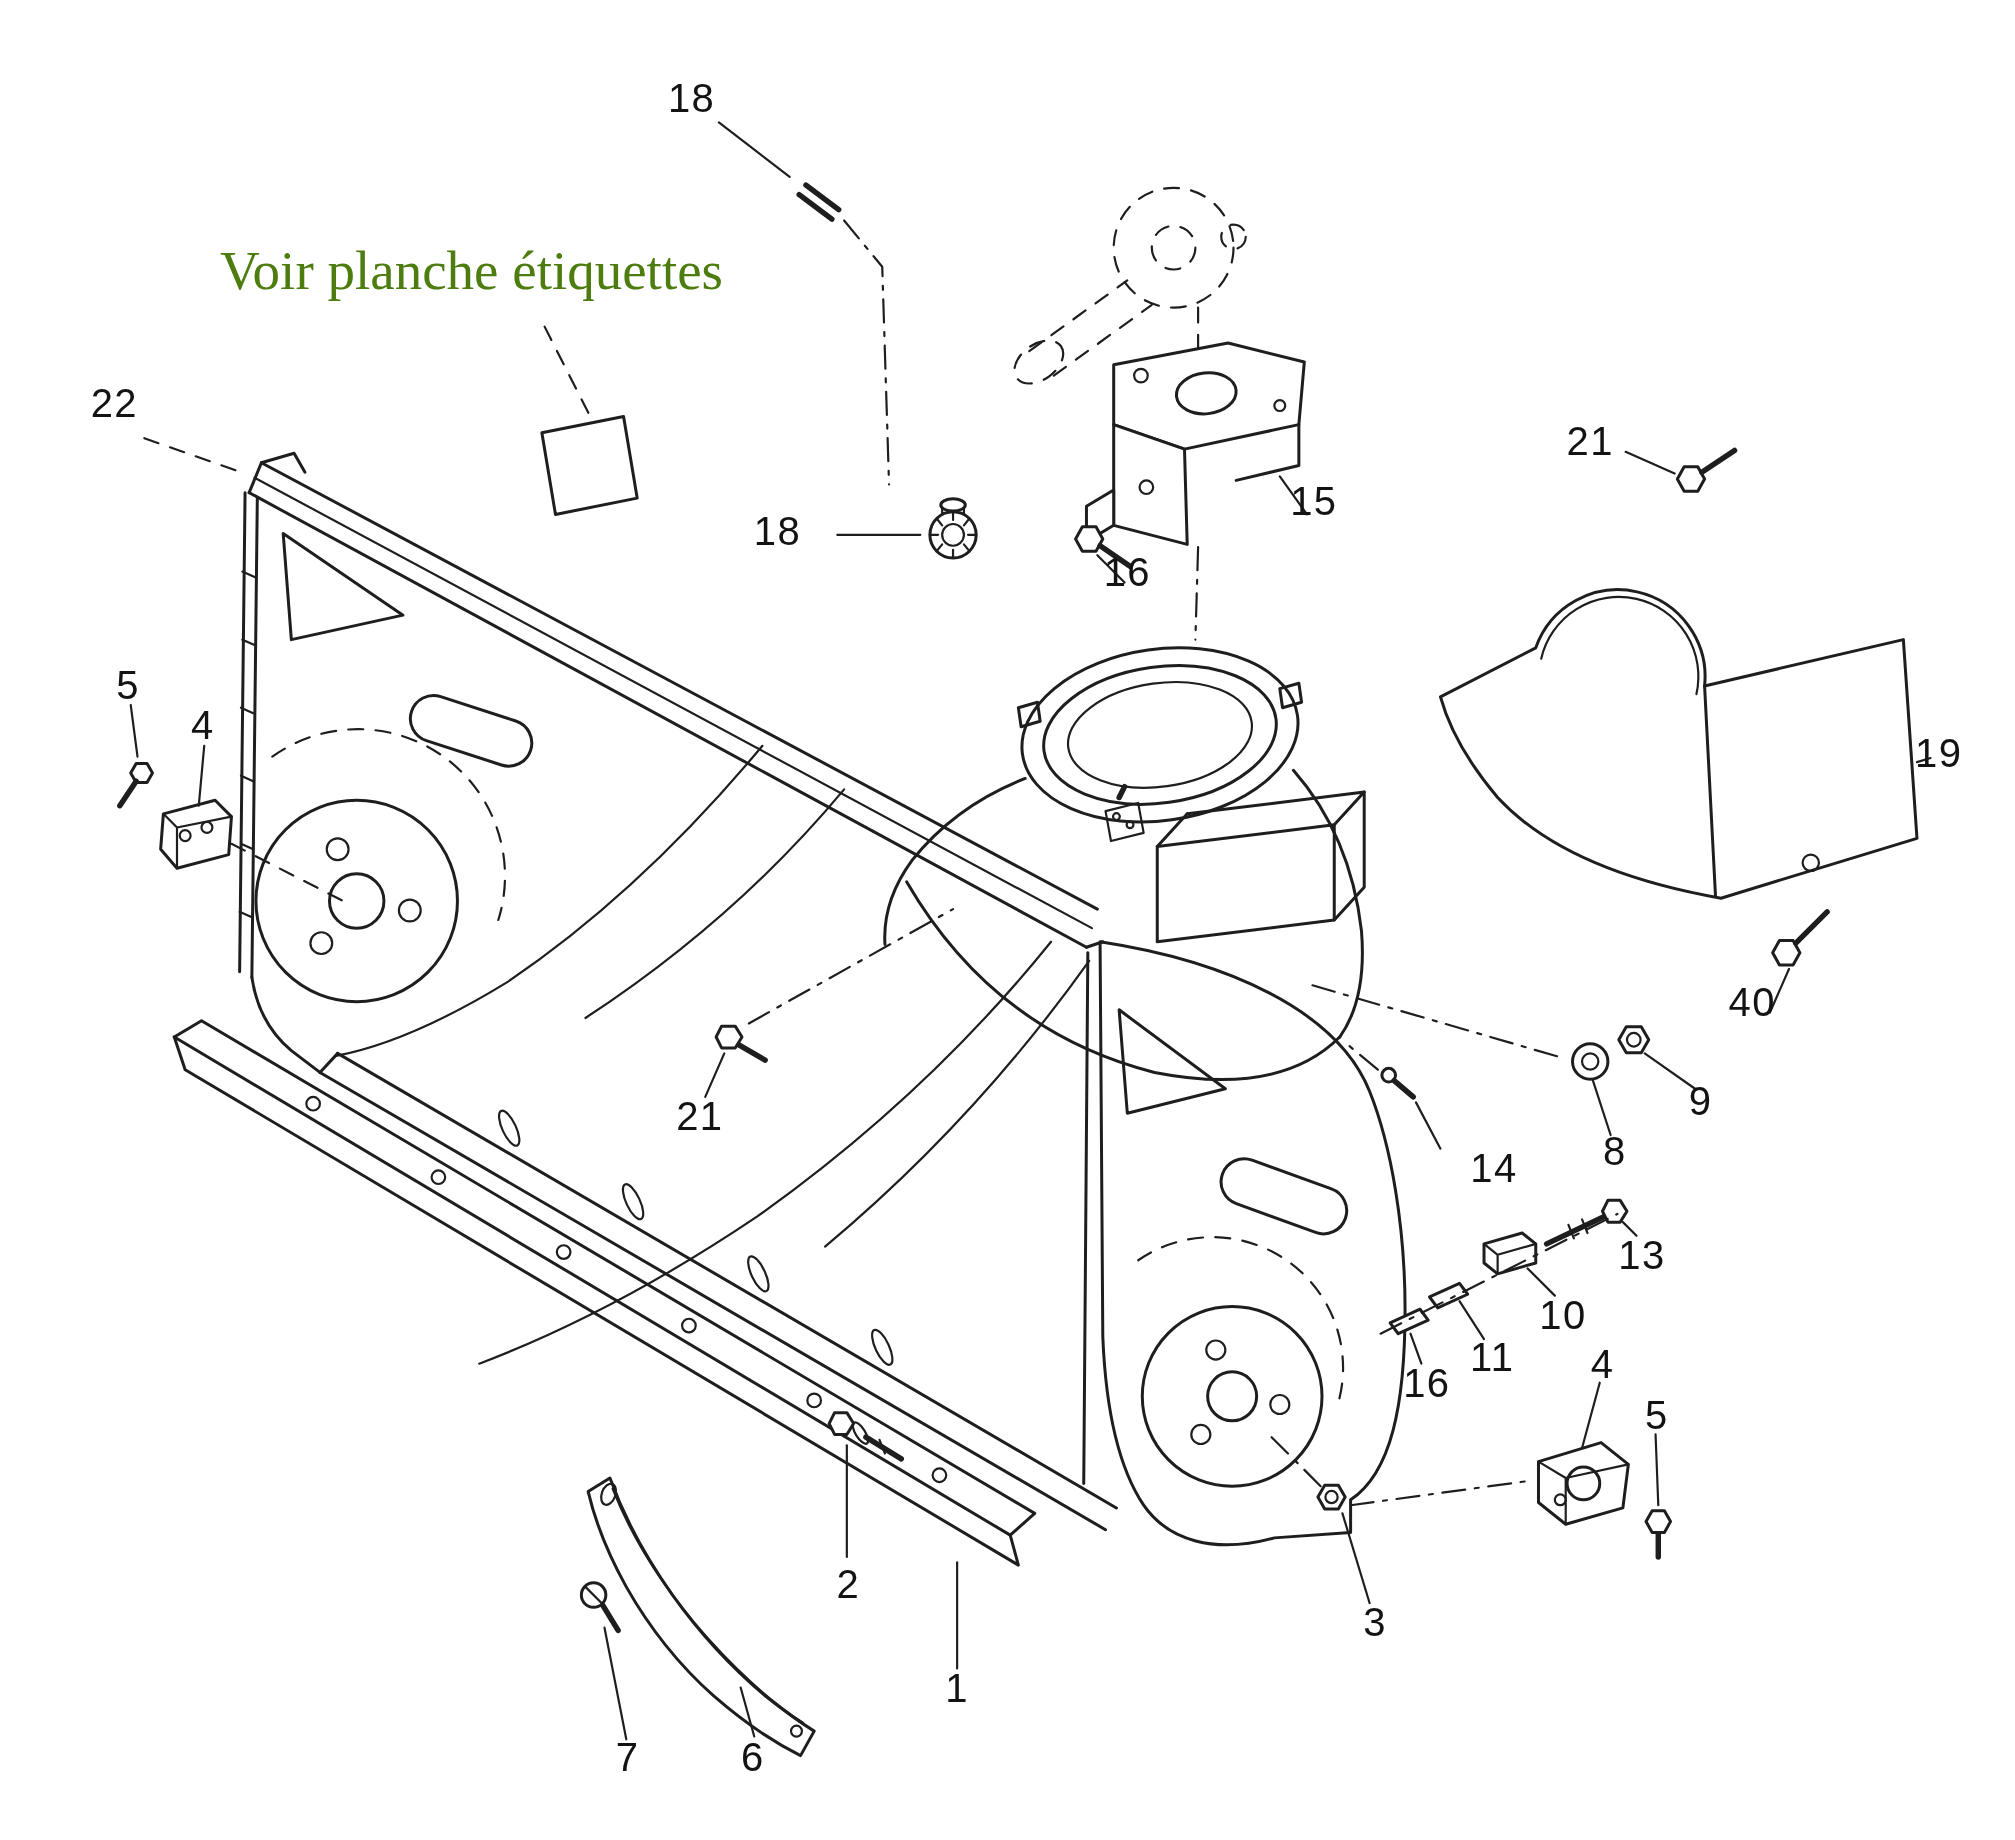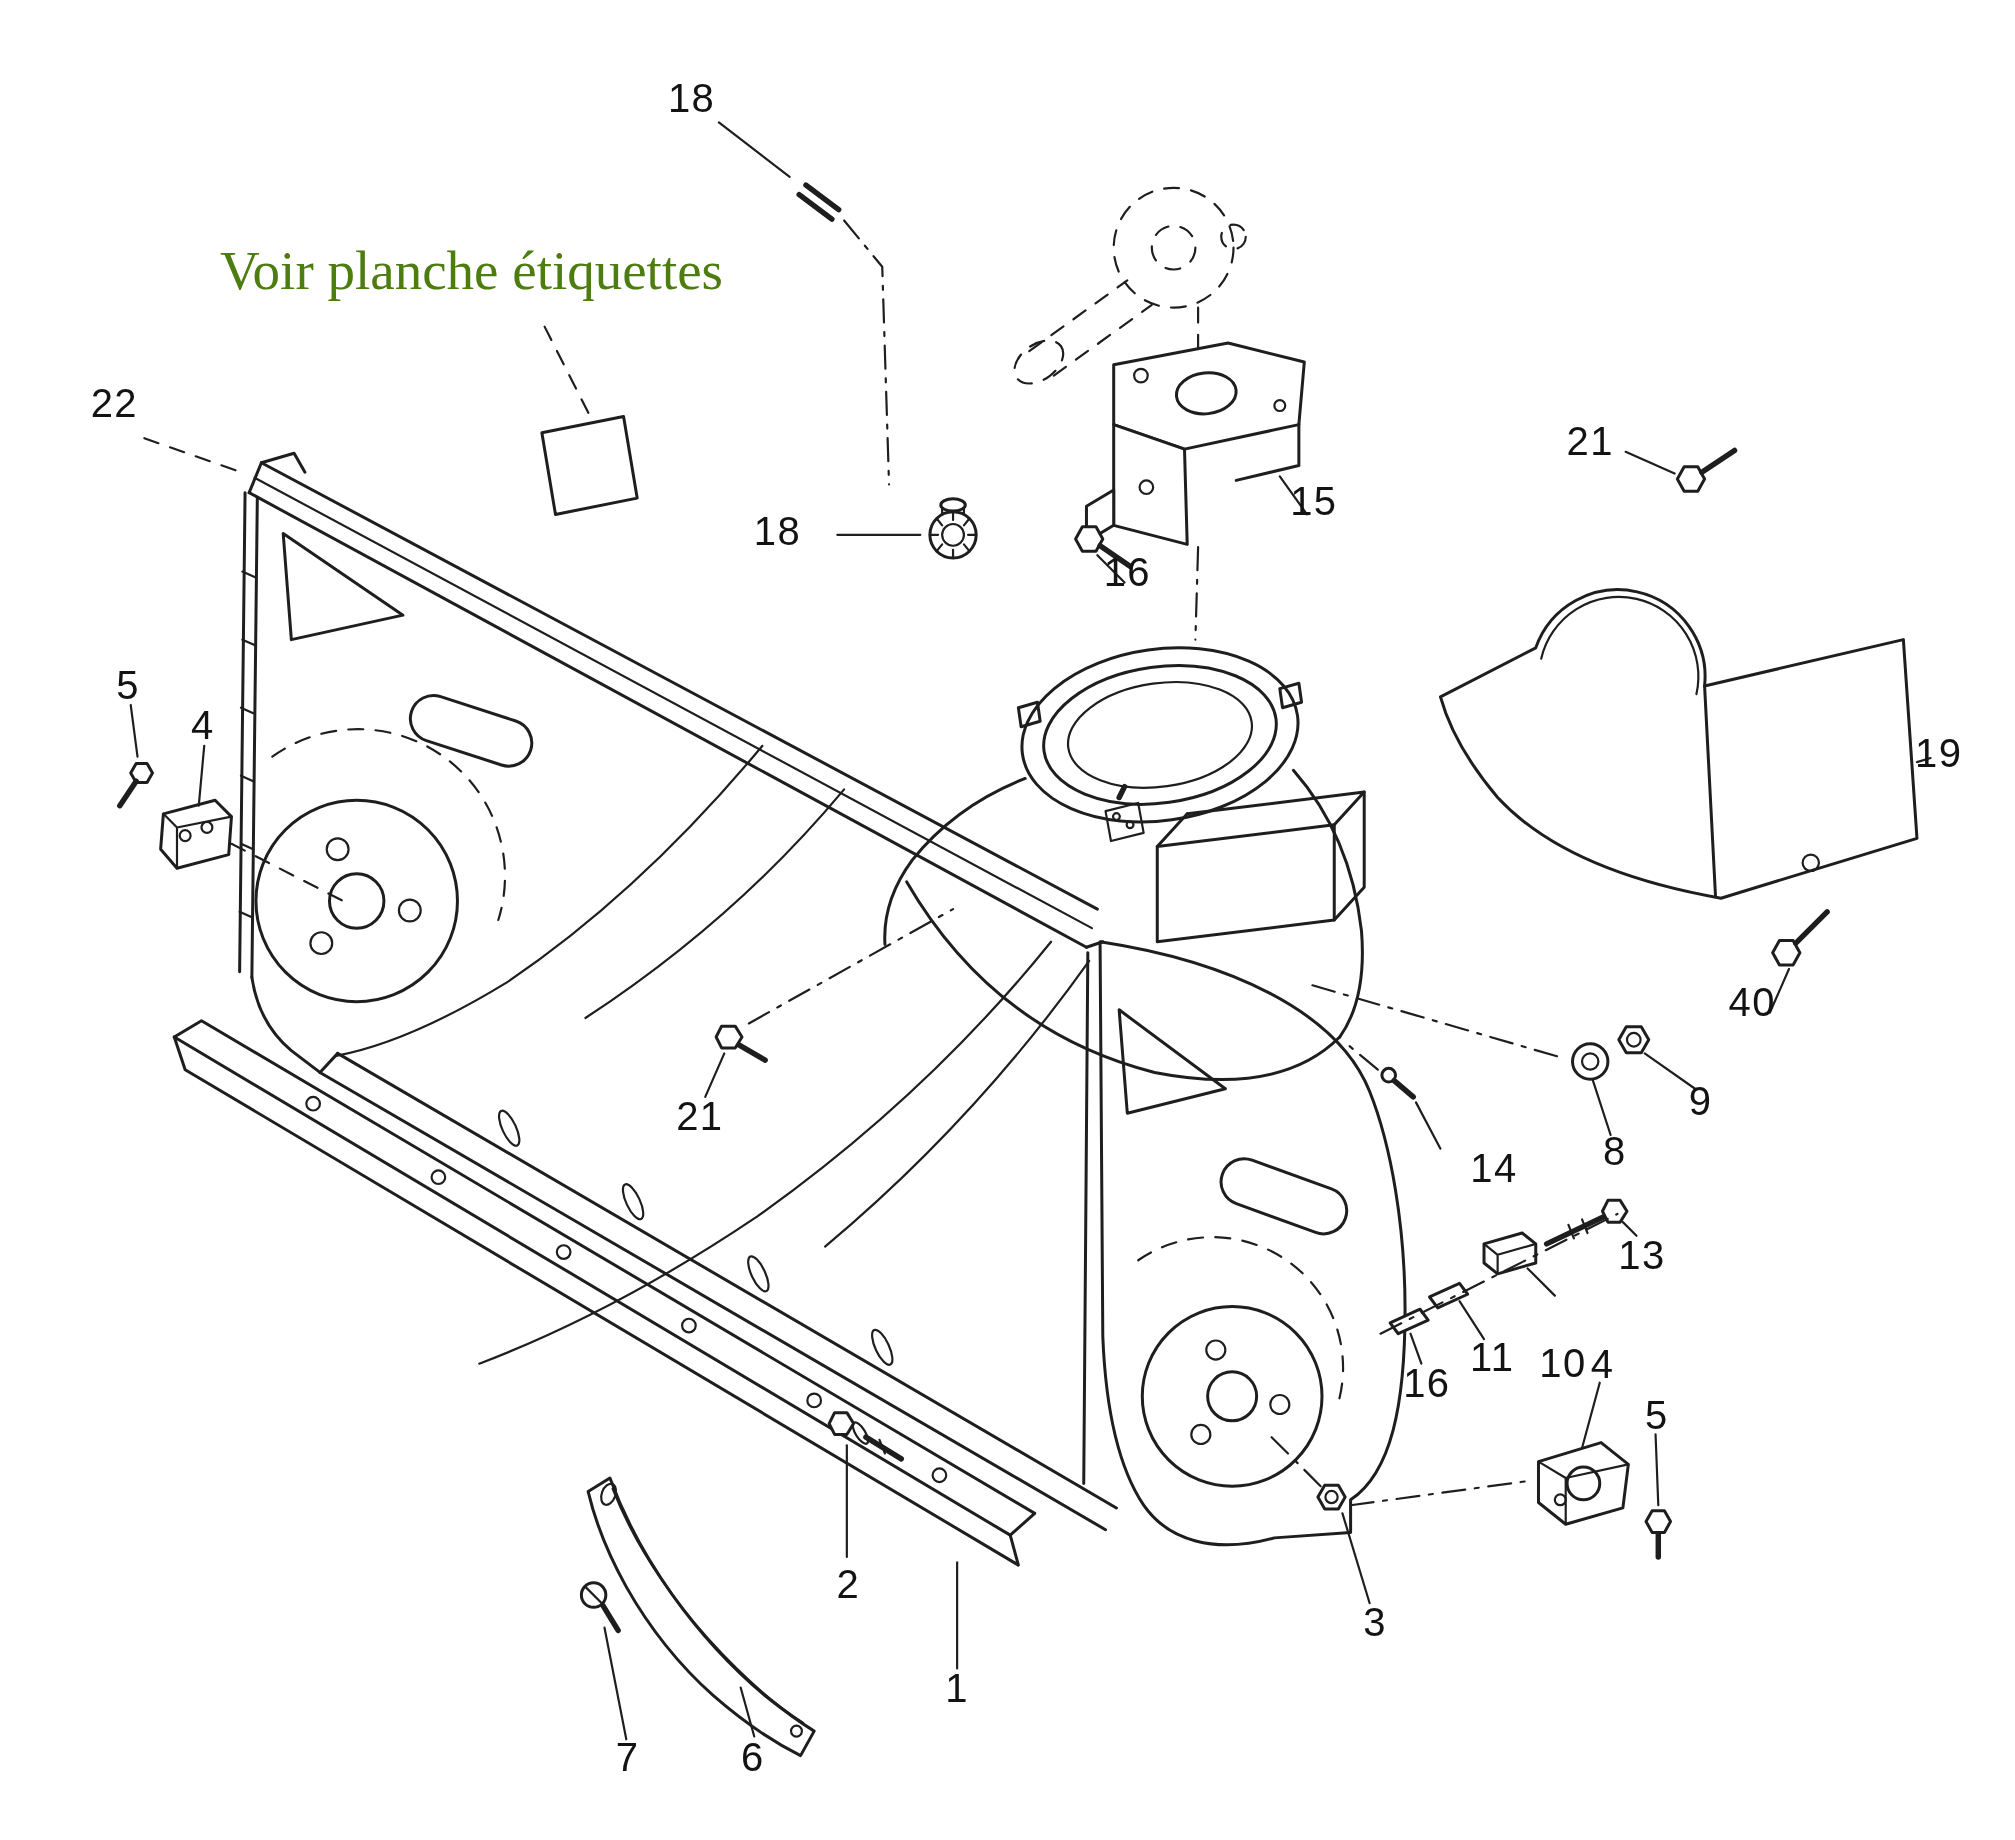--- a/index.html
+++ b/index.html
@@ -332,21 +332,21 @@
       <span class="callout" style="left: 55.9459%; top: 31.0651%;">16</span>
       <span class="callout" style="left: 6.35135%; top: 37.2041%;">5</span>
       <span class="callout" style="left: 10.0676%; top: 39.4231%;">4</span>
       <span class="callout" style="left: 96.2162%; top: 40.9024%; text-align: right;">19</span>
       <span class="callout" style="left: 86.9595%; top: 54.4379%;">40</span>
       <span class="callout" style="left: 84.3919%; top: 59.8373%;">9</span>
       <span class="callout" style="left: 80.1351%; top: 62.574%;">8</span>
       <span class="callout" style="left: 34.7297%; top: 60.6509%;">21</span>
       <span class="callout" style="left: 71.7568%; top: 63.4615%; margin-left: 48px;">14</span>
       <span class="callout" style="left: 81.4865%; top: 68.1953%;">13</span>
-      <span class="callout" style="left: 77.5676%; top: 71.4497%; margin-top: 48px;">10</span>
+      <span class="callout" style="left: 77.5676%; top: 71.4497%;">10</span>
       <span class="callout" style="left: 74.0541%; top: 73.7426%;">11</span>
       <span class="callout" style="left: 70.8108%; top: 75.1479%;">16</span>
       <span class="callout" style="left: 79.527%; top: 74.1124%;">4</span>
       <span class="callout" style="left: 82.2297%; top: 76.9231%;">5</span>
       <span class="callout" style="left: 42.0946%; top: 86.0947%;">2</span>
       <span class="callout" style="left: 68.2432%; top: 88.1657%;">3</span>
       <span class="callout" style="left: 47.5%; top: 91.716%;">1</span>
       <span class="callout" style="left: 31.1486%; top: 95.4882%;">7</span>
       <span class="callout" style="left: 37.3649%; top: 95.4882%;">6</span>
     </div>

